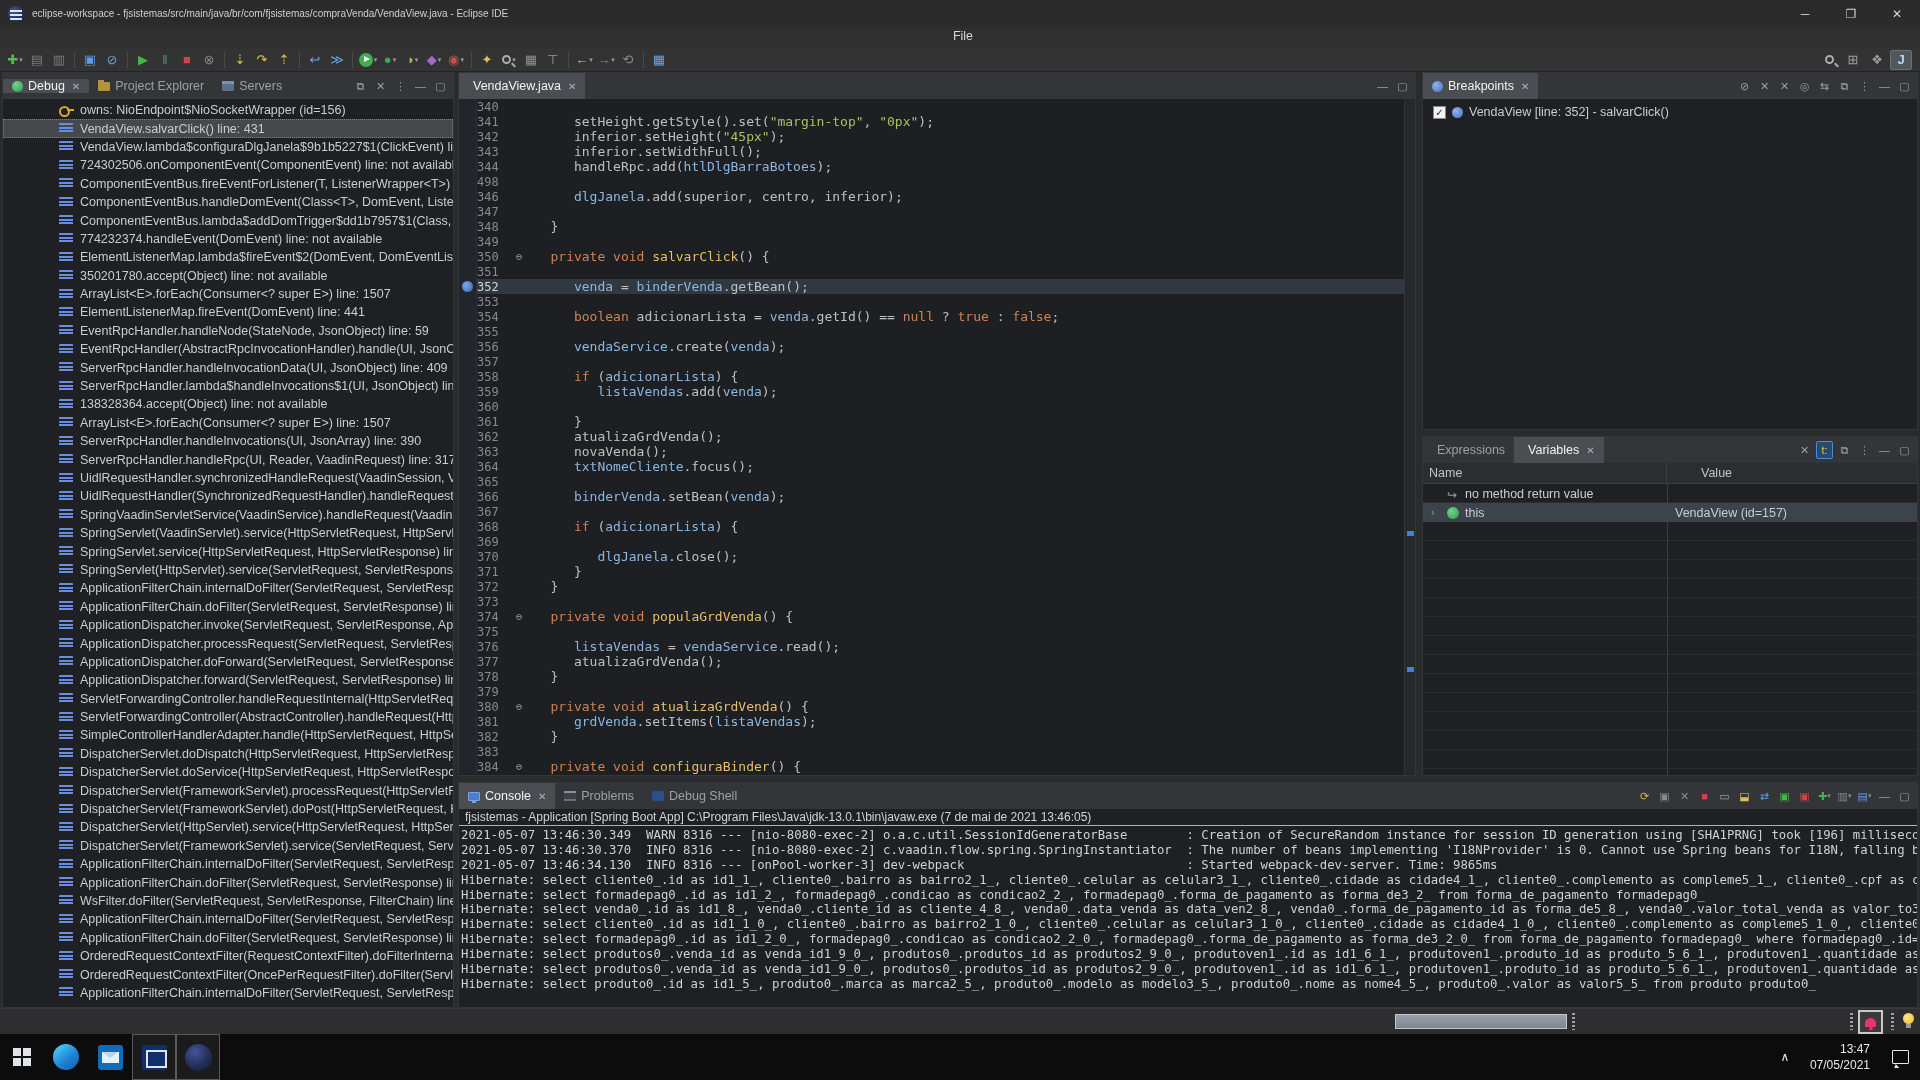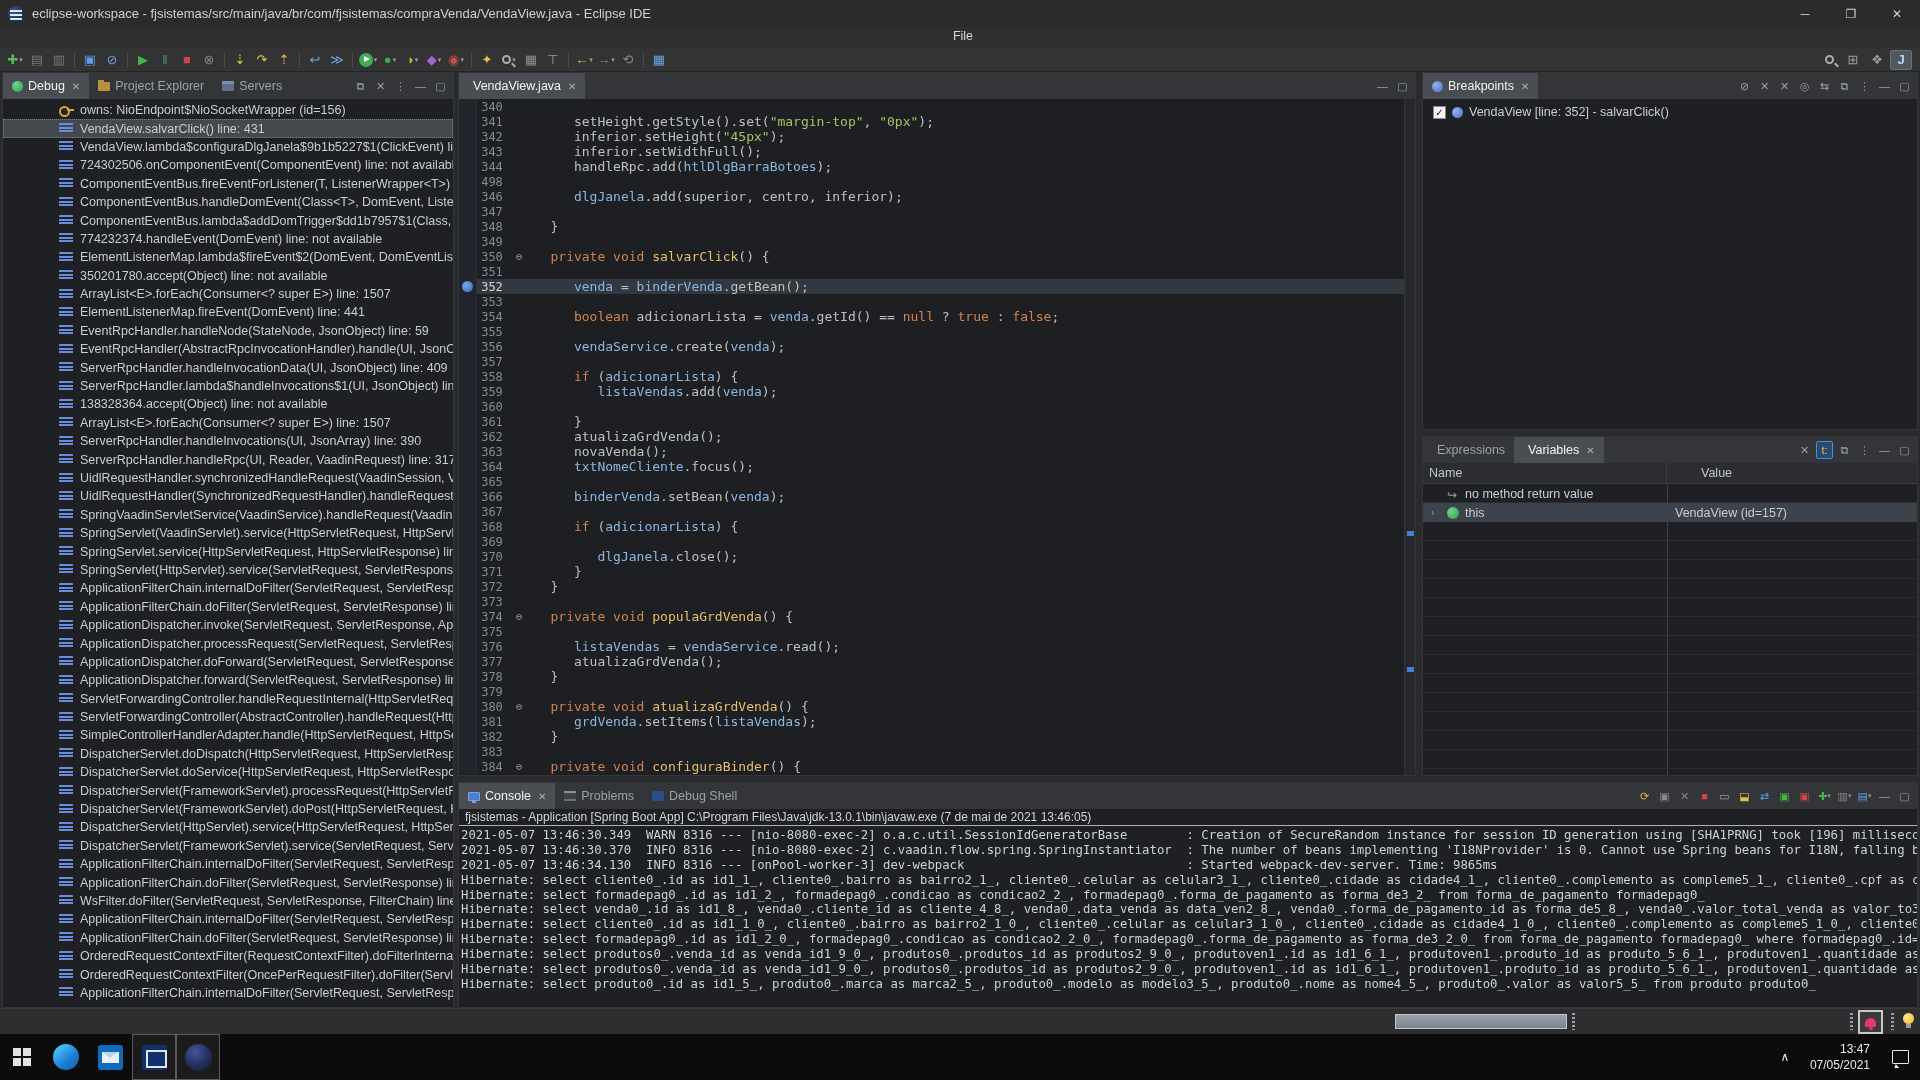--- a/index.html
+++ b/index.html
@@ -5,21 +5,21 @@
   * { margin:0; padding:0; box-sizing:border-box; }
   html,body { width:1920px; height:1080px; overflow:hidden; background:#1b1c1e; }
   body { font-family:"Liberation Sans", sans-serif; color:#cfcfcf; font-size:12.5px; }
   .app { position:relative; width:1920px; height:1080px; background:#2a2b2d; }
 
   
   .titlebar { position:absolute; left:0; top:0; width:1920px; height:27px; background:#2b2b2b; display:flex; align-items:center; }
   .app-logo { width:16px; height:16px; border-radius:50%; margin:0 8px 0 8px;
     background:radial-gradient(circle at 35% 35%, #3d5a94 0%, #20335c 60%, #141f3a 100%); position:relative; overflow:hidden;}
   .app-logo::before { content:""; position:absolute; left:2px; right:2px; top:4px; height:2px; background:#dfe6f2; box-shadow:0 4px 0 #dfe6f2, 0 8px 0 #dfe6f2;}
-  .title-text { color:#cfcfcf; font-size:13px; white-space:nowrap; }
+  .title-text { color:#cfcfcf; font-size:10px; white-space:nowrap; }
   .win-controls { margin-left:auto; display:flex; height:100%; }
   .win-btn { width:46px; height:100%; display:flex; align-items:center; justify-content:center; color:#d6d6d6; font-size:12px; }
 
   
   .menubar { position:absolute; left:0; top:27px; width:1920px; height:21px; background:#2f2f2f; display:flex; align-items:center; padding-left:6px;flex-direction:column; }
   .menu-item { padding:2px 11px; color:#d8d8d8; font-size:12.5px; }
 
   
   .toolbar { position:absolute; left:0; top:48px; width:1920px; height:24px; background:#333333; border-bottom:1px solid #242424; display:flex; align-items:center; padding-left:4px; }
   .tb-item { height:20px; min-width:22px; display:flex; align-items:center; justify-content:center; gap:1px; border-radius:2px; }
@@ -70,21 +70,21 @@
   .frame.key .f-icon { background:none; }
   .frame.key .f-icon::before { content:""; position:absolute; left:0; top:1px; width:7px; height:7px; border:2px solid #d8a53f; border-radius:50%; }
   .frame.key .f-icon::after { content:""; position:absolute; left:8px; top:4px; width:7px; height:2px; background:#d8a53f; box-shadow:3px 2px 0 -1px #d8a53f; }
 
   
   #editor-panel { left:458px; top:72px; width:958px; height:704px; }
   .code-wrap { position:relative; flex:1; overflow:hidden; background:#1e1f22; font-family:"DejaVu Sans Mono", monospace; font-size:13px; }
   .cl { height:15px; display:flex; align-items:center; white-space:pre; position:relative; }
   .cl-ruler { flex:0 0 18px; height:100%; background:#22262c; border-right:1px solid #2c3036; position:relative; }
   .cl.bp .cl-ruler::before { content:""; position:absolute; left:3px; top:1.5px; width:11px; height:11px; border-radius:50%; background:radial-gradient(circle at 35% 35%, #7aa6e8, #3567b8); }
-  .cl-num { flex:0 0 34px; text-align:center; color:#848b92; font-size:12px; padding-right:4px; }
+  .cl-num { flex:0 0 34px; text-align:left; color:#848b92; font-size:12px; padding-right:4px; }
   .cl-fold { flex:0 0 16px; color:#9aa0a6; font-size:10px; text-align:center; }
   .cl.fold .cl-fold::before { content:"⊖"; }
   .cl-code { flex:1; overflow:hidden; }
   .cl.cur { background:#32383f; }
   .cl.cur .cl-num { color:#d2d8de; }
   .tk-pl { color:#bcc0c4; } .tk-kw { color:#cf8351; } .tk-st { color:#a5c261; }
   .tk-fld { color:#8ab7e0; } .tk-mth { color:#e8bf6a; }
   .oruler { position:absolute; right:0; top:0; width:11px; height:100%; background:#26282b; border-left:1px solid #333538; }
   .omark { position:absolute; left:2px; width:7px; height:5px; background:#4a7fd0; }
 
@@ -331,21 +331,21 @@
           <span class="glyph" style="color: rgb(154, 160, 166);">❖</span>
         </span>
         <span class="tb-item persp-active">
           <span class="glyph" style="color: rgb(188, 214, 245);">J</span>
         </span>
       </div>
   </div>
 
   <div class="panel" id="debug-panel">
     <div class="panel-hdr">
-      <div style="display:flex;">
+      <div style="display:flex;align-items:center;">
 
       <div class="tab active">
             <span class="tab-ic ic-debug"></span>
             <span>Debug</span>
             <span class="tab-x">✕</span>
           </div>
           <div class="tab">
             <span class="tab-ic ic-explorer"></span>
             <span>Project Explorer</span>
 

